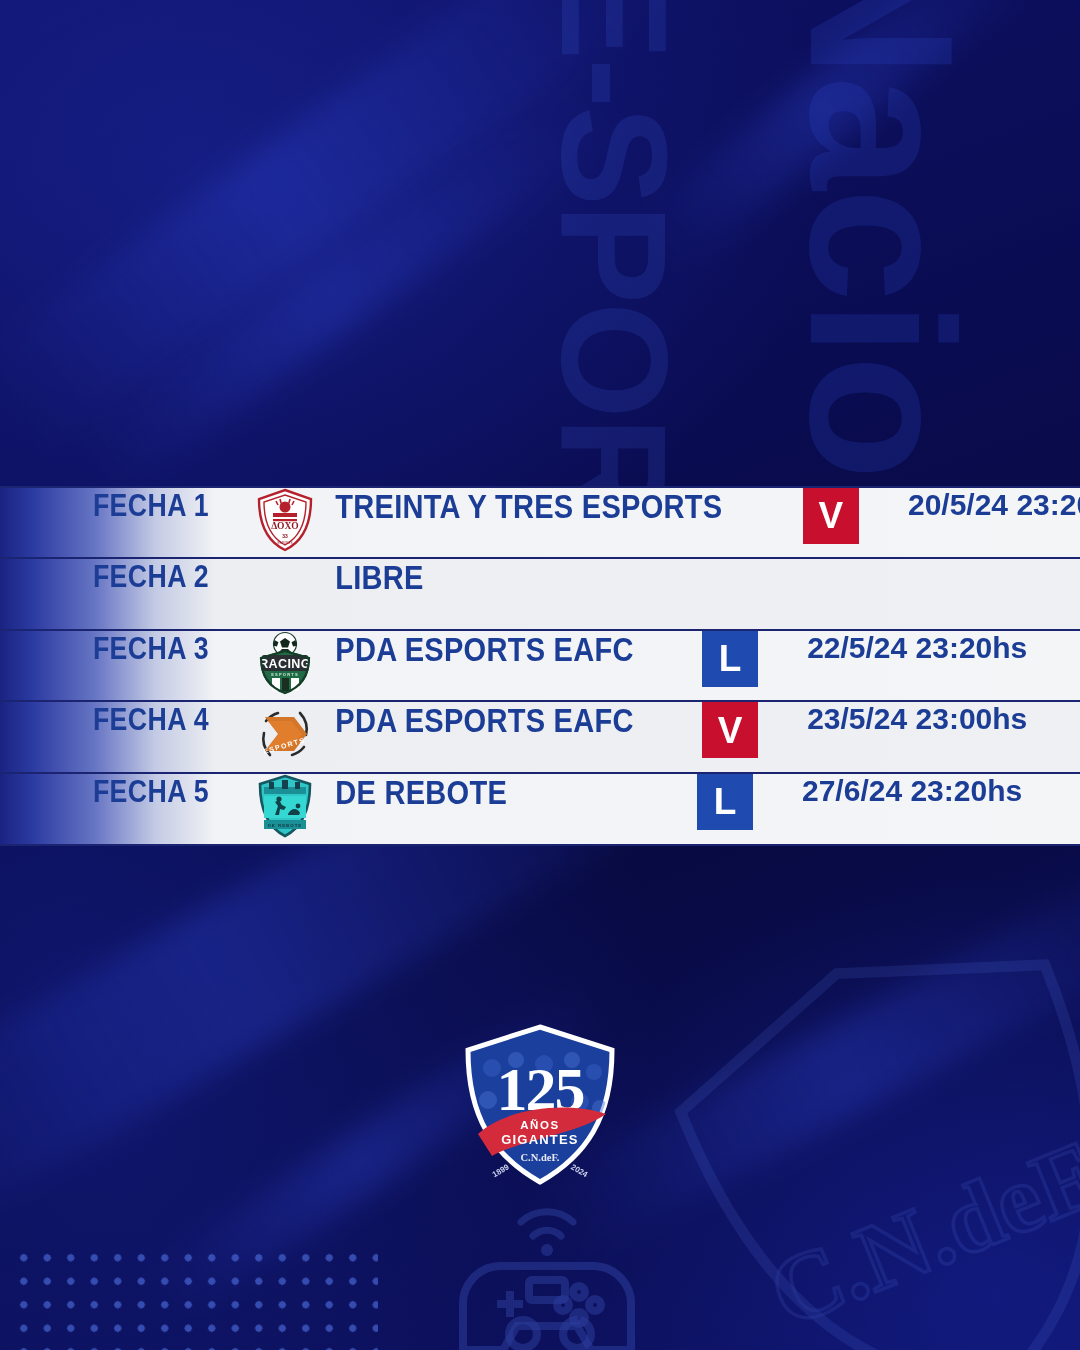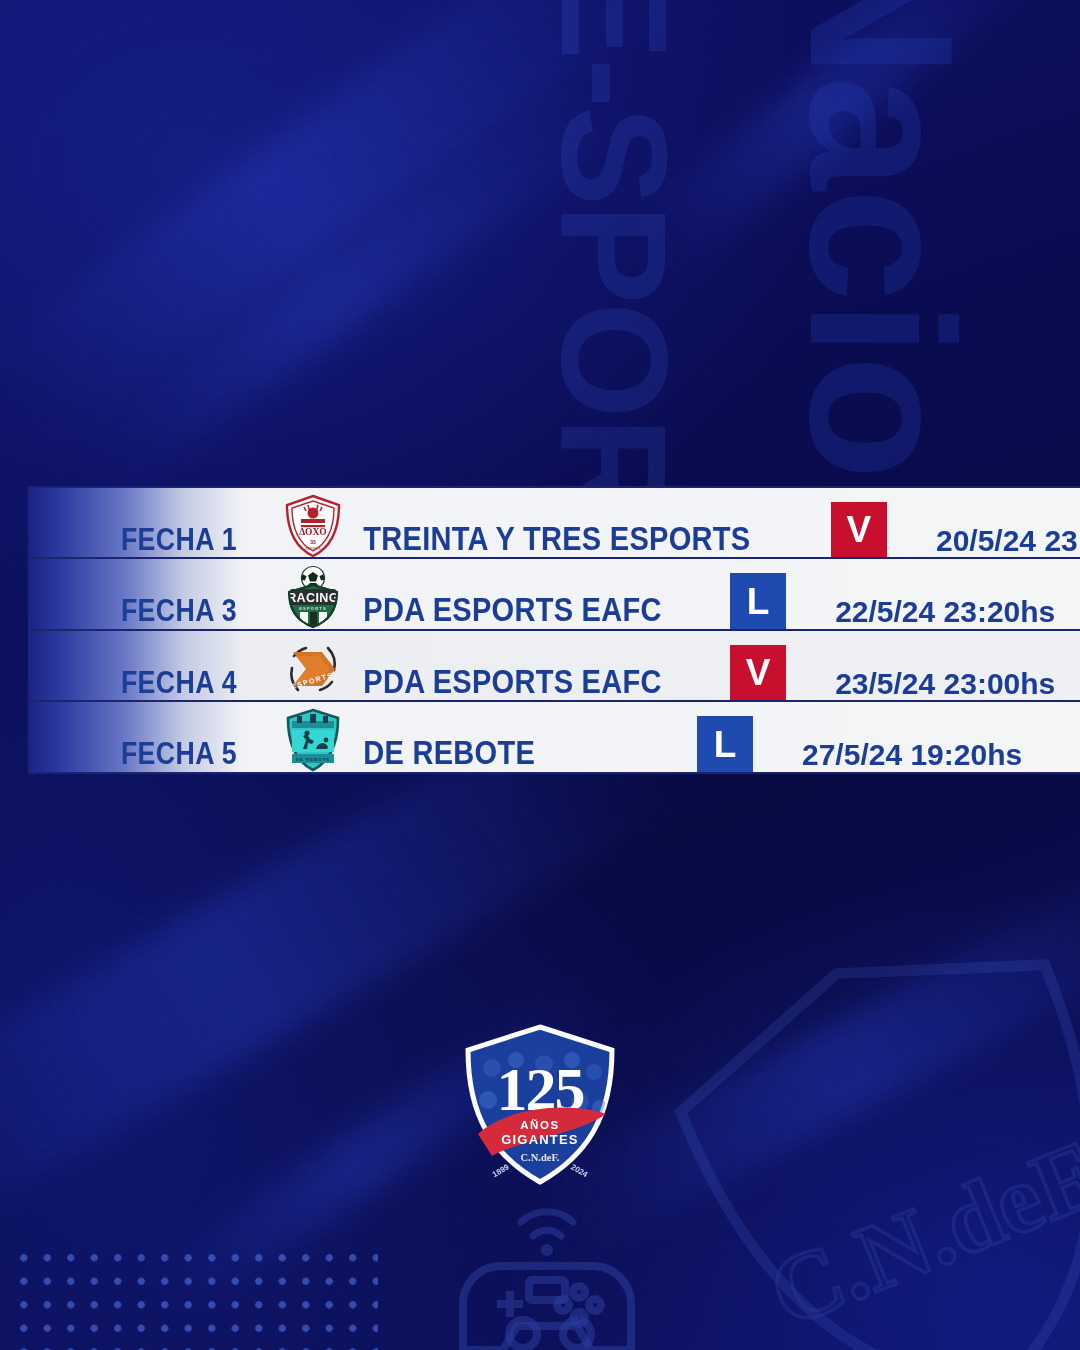--- a/index.html
+++ b/index.html
@@ -127,32 +127,31 @@
     position: absolute;
     left: 0;
     top: 488px;
     width: 1080px;
   }
 
   .row {
     position: relative;
     height: 74px;
     display: flex;
-    align-items: flex-end;
+    align-items: flex-start;
     border-top: 2.5px solid #1b2470;
     border-bottom: 2.5px solid #1b2470;
     margin-top: -2.5px;
     background: linear-gradient(90deg,
         #1a2382 0px,
         #2b3aa0 32px,
         #6775c4 95px,
         #c3cae4 155px,
         #f2f3f6 215px,
         #f4f5f7 100%);
-    margin-left: 28px;
   }
   .row.alt {
     background: linear-gradient(90deg,
         #1a2382 0px,
         #2b3aa0 32px,
         #6775c4 95px,
         #c3cae4 155px,
         #eceef1 215px,
         #eef0f3 100%);
   }
@@ -305,20 +304,29 @@
           <text x="29" y="56" text-anchor="middle" font-family="Liberation Sans, sans-serif" font-size="3.2" fill="#8f1a24">ESPORTS</text>
         </svg>
       </div>
       <div class="cell-team">TREINTA Y TRES ESPORTS</div>
       <div class="cell-cond">
         <span class="badge V">V</span>
       </div>
       <div class="cell-date">20/5/24  23:20hs</div>
     </div>
 
+    <div class="row alt">
+      <div class="cell-fecha">FECHA 2</div>
+      <div class="cell-logo"></div>
+      <div class="cell-team">LIBRE</div>
+      <div class="cell-cond">
+        <span class="badge none"></span>
+      </div>
+      <div class="cell-date"></div>
+    </div>
 
     <div class="row">
       <div class="cell-fecha">FECHA 3</div>
       <div class="cell-logo">
         <svg width="60" height="64" viewBox="0 0 60 64">
           <circle cx="30" cy="13" r="11.5" fill="#ffffff" stroke="#1d3b2a" stroke-width="1.2"></circle>
           <g fill="#14281c">
             <polygon points="30,7 35,10.5 33,16.5 27,16.5 25,10.5"></polygon>
             <path d="M19.5 9 l4 2.2 -1.6 4.2 -3.6 -0.6 z"></path>
             <path d="M40.5 9 l-4 2.2 1.6 4.2 3.6 -0.6 z"></path>
@@ -384,21 +392,21 @@
             <path d="M31 40 c3 -6 9 -7 12 -1 l-1 2 h-11 z"></path>
             <circle cx="41" cy="32" r="2.4"></circle>
           </g>
           <text x="28" y="53" text-anchor="middle" font-family="Liberation Sans, sans-serif" font-size="4.4" font-weight="700" fill="#0f3d46" letter-spacing="1">DE REBOTE</text>
         </svg>
       </div>
       <div class="cell-team">DE REBOTE</div>
       <div class="cell-cond">
         <span class="badge L">L</span>
       </div>
-      <div class="cell-date">27/5/24  19:20hs</div>
+      <div class="cell-date">27/6/24  23:20hs</div>
     </div>
 
   </div>
 
   <div class="crest">
     <svg viewBox="0 0 160 166">
       <defs>
         <clipPath id="shieldClip">
           <path d="M80 5 L152 28 C152 96 126 134 80 160 C34 134 8 96 8 28 Z"></path>
         </clipPath>

